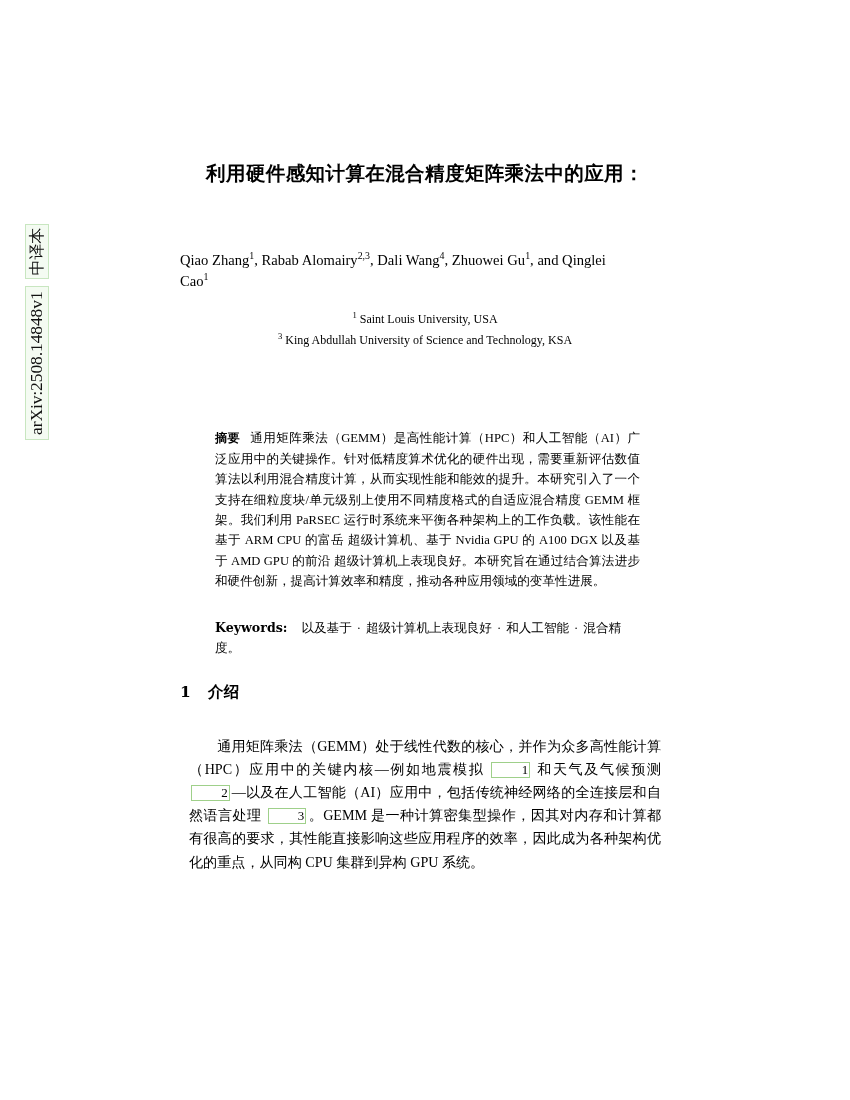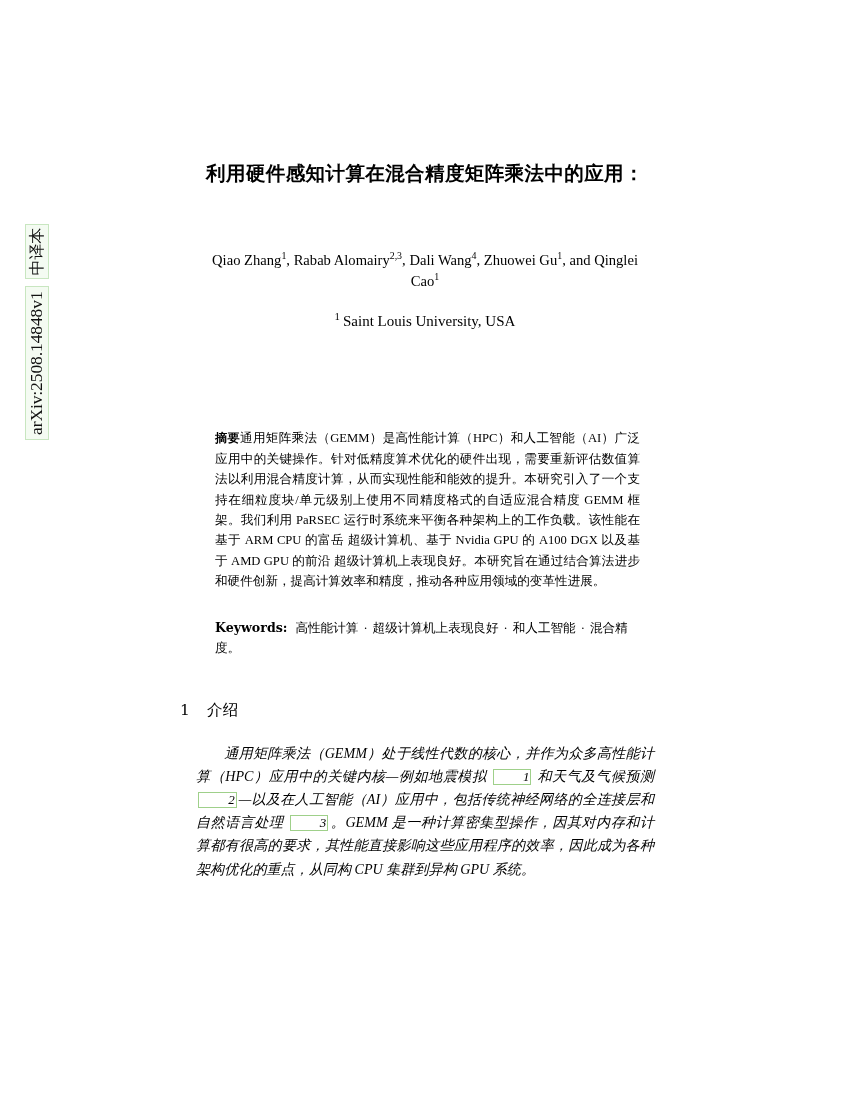--- a/index.html
+++ b/index.html
@@ -69,35 +69,34 @@
     font-size: 19.5px;
     line-height: 1.62;
     font-family: "DejaVu Serif", serif;
     letter-spacing: 0.4px;
   }
   #title .tline { display: block; }
 
   
   #authors {
     top: 250px;
-    text-align: center;
     font-size: 14.6px;
     line-height: 1.45;
   }
   sup {
     font-size: 0.68em;
     vertical-align: super;
     line-height: 0;
   }
 
   
   #affiliations {
     top: 309px;
     text-align: center;
-    font-size: 15px;
+    font-size: 12px;
     line-height: 1.72;
   }
   #affiliations .aff-line { display: block; }
   #affiliations .aff-num {
     font-size: 0.72em;
     vertical-align: super;
     line-height: 0;
     margin-right: 3px;
   }
 
@@ -109,63 +108,61 @@
     top: 428px;
     font-size: 12.6px;
     line-height: 1.62;
     text-align: justify;
     text-justify: inter-character;
   }
   #abstract .lbl {
     font-weight: bold;
     font-family: "DejaVu Sans", sans-serif;
     font-size: 12.2px;
-    margin-right: 0;
+    margin-right: 10px;
   }
   #abstract p { margin: 0; }
 
   #keywords {
     position: absolute;
     left: 215px;
     width: 425px;
     top: 618px;
     font-size: 12.6px;
     line-height: 1.62;
     text-align: left;
   }
   #keywords .lbl {
     font-weight: bold;
     font-family: "DejaVu Serif", serif;
-    margin-right: 8px;
+    margin-right: 14px;
   }
   #keywords .sep { margin: 0 5px; }
 
   
   #sec1 {
     top: 682px;
-    font-weight: normal;
+    font-weight: bold;
     font-size: 15.5px;
     font-family: "DejaVu Sans", sans-serif;
     letter-spacing: 0.2px;
-    margin-top: 18px;
   }
   #sec1 .num { margin-right: 17px; font-family: "DejaVu Serif", serif; }
 
   
   #body {
     top: 726px;
     font-size: 14.1px;
     line-height: 1.64;
     text-align: justify;
     text-justify: inter-character;
   }
   #body p {
-    margin: 16px;
+    margin: 9px;
     text-indent: 2em;
-    font-style: italic;
   }
 
   
   .cite {
     display: inline-block;
     border: 1px solid #9fd08a;
     padding: 0 1px;
     margin: 0 2px;
     line-height: 1.05;
     font-size: 0.92em;
@@ -190,28 +187,29 @@
   </div>
 
   <div class="col" id="authors">
     <span>Qiao Zhang</span><sup>1</sup><span>, Rabab Alomairy</span><sup>2,3</sup><span>, Dali Wang</span><sup>4</sup><span>, Zhuowei Gu</span><sup>1</sup><span>, and Qinglei</span>
     <br>
     <span>Cao</span><sup>1</sup>
   </div>
 
   <div class="col" id="affiliations">
     <span class="aff-line"><span class="aff-num">1</span><span>Saint Louis University, USA</span></span>
+    <span class="aff-line"><span class="aff-num">3</span><span>King Abdullah University of Science and Technology, KSA</span></span>
   </div>
 
   <div id="abstract">
     <p><span class="lbl">摘要</span><span>通用矩阵乘法（GEMM）是高性能计算（HPC）和人工智能（AI）广泛应用中的关键操作。针对低精度算术优化的硬件出现，需要重新评估数值算法以利用混合精度计算，从而实现性能和能效的提升。本研究引入了一个支持在细粒度块/单元级别上使用不同精度格式的自适应混合精度 GEMM 框架。我们利用 PaRSEC 运行时系统来平衡各种架构上的工作负载。该性能在基于 ARM CPU 的富岳 超级计算机、基于 Nvidia GPU 的 A100 DGX 以及基于 AMD GPU 的前沿 超级计算机上表现良好。本研究旨在通过结合算法进步和硬件创新，提高计算效率和精度，推动各种应用领域的变革性进展。</span></p>
   </div>
 
   <div id="keywords">
-    <span class="lbl">Keywords:</span><span>高性能计算</span><span class="sep">·</span><span>超级计算机上表现良好</span><span class="sep">·</span><span>和人工智能</span><span class="sep">·</span><span>混合精度。</span>
+    <span class="lbl">Keywords:</span><span>以及基于</span><span class="sep">·</span><span>超级计算机上表现良好</span><span class="sep">·</span><span>和人工智能</span><span class="sep">·</span><span>混合精度。</span>
   </div>
 
   <div class="col" id="sec1">
     <span class="num">1</span><span>介绍</span>
   </div>
 
   <div class="col" id="body">
     <p><span>通用矩阵乘法（GEMM）处于线性代数的核心，并作为众多高性能计算（HPC）应用中的关键内核—例如地震模拟 </span><a class="cite" href="#">1</a><span> 和天气及气候预测 </span><a class="cite" href="#">2</a><span>—以及在人工智能（AI）应用中，包括传统神经网络的全连接层和自然语言处理 </span><a class="cite" href="#">3</a><span>。GEMM 是一种计算密集型操作，因其对内存和计算都有很高的要求，其性能直接影响这些应用程序的效率，因此成为各种架构优化的重点，从同构 CPU 集群到异构 GPU 系统。</span></p>
   </div>
 

